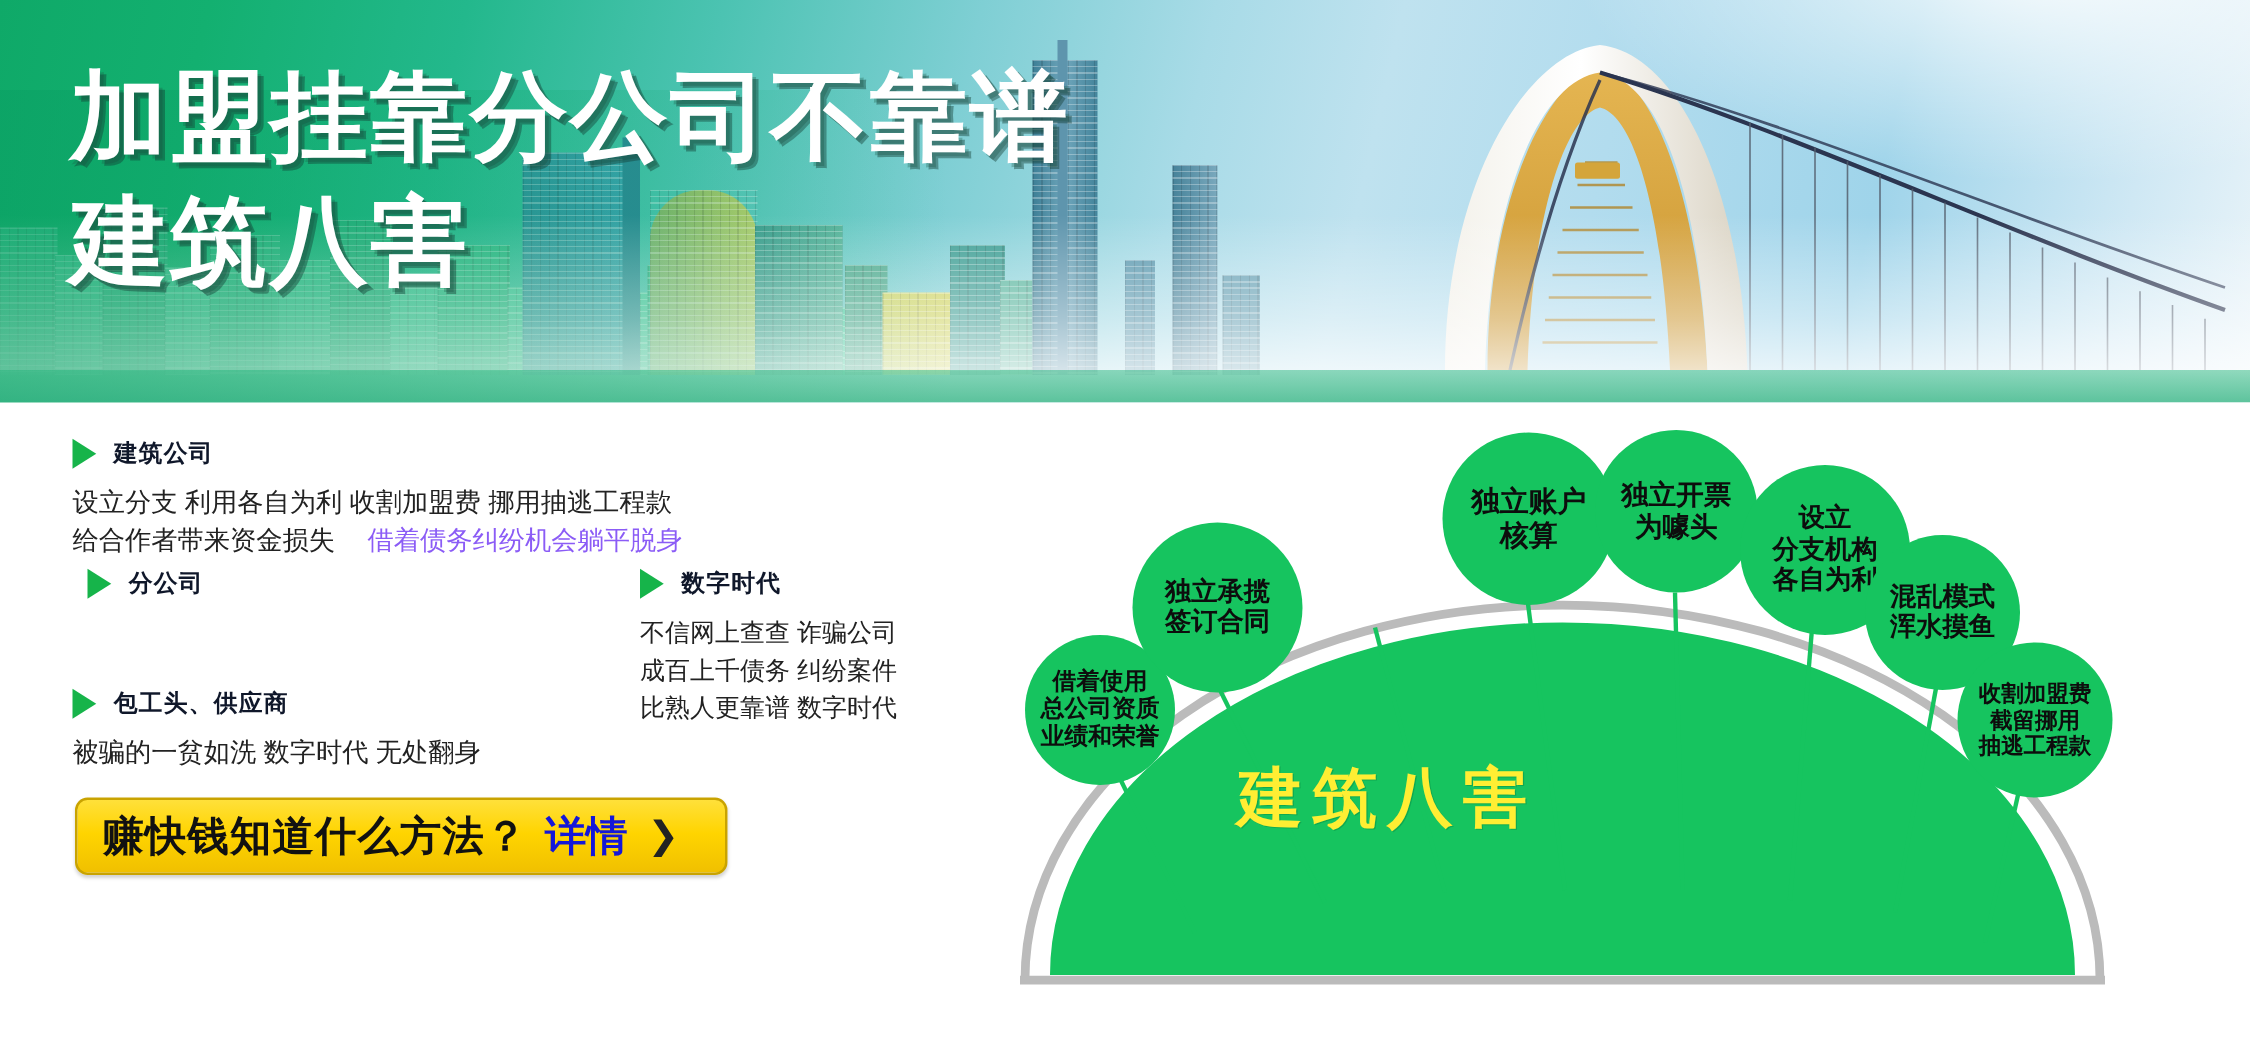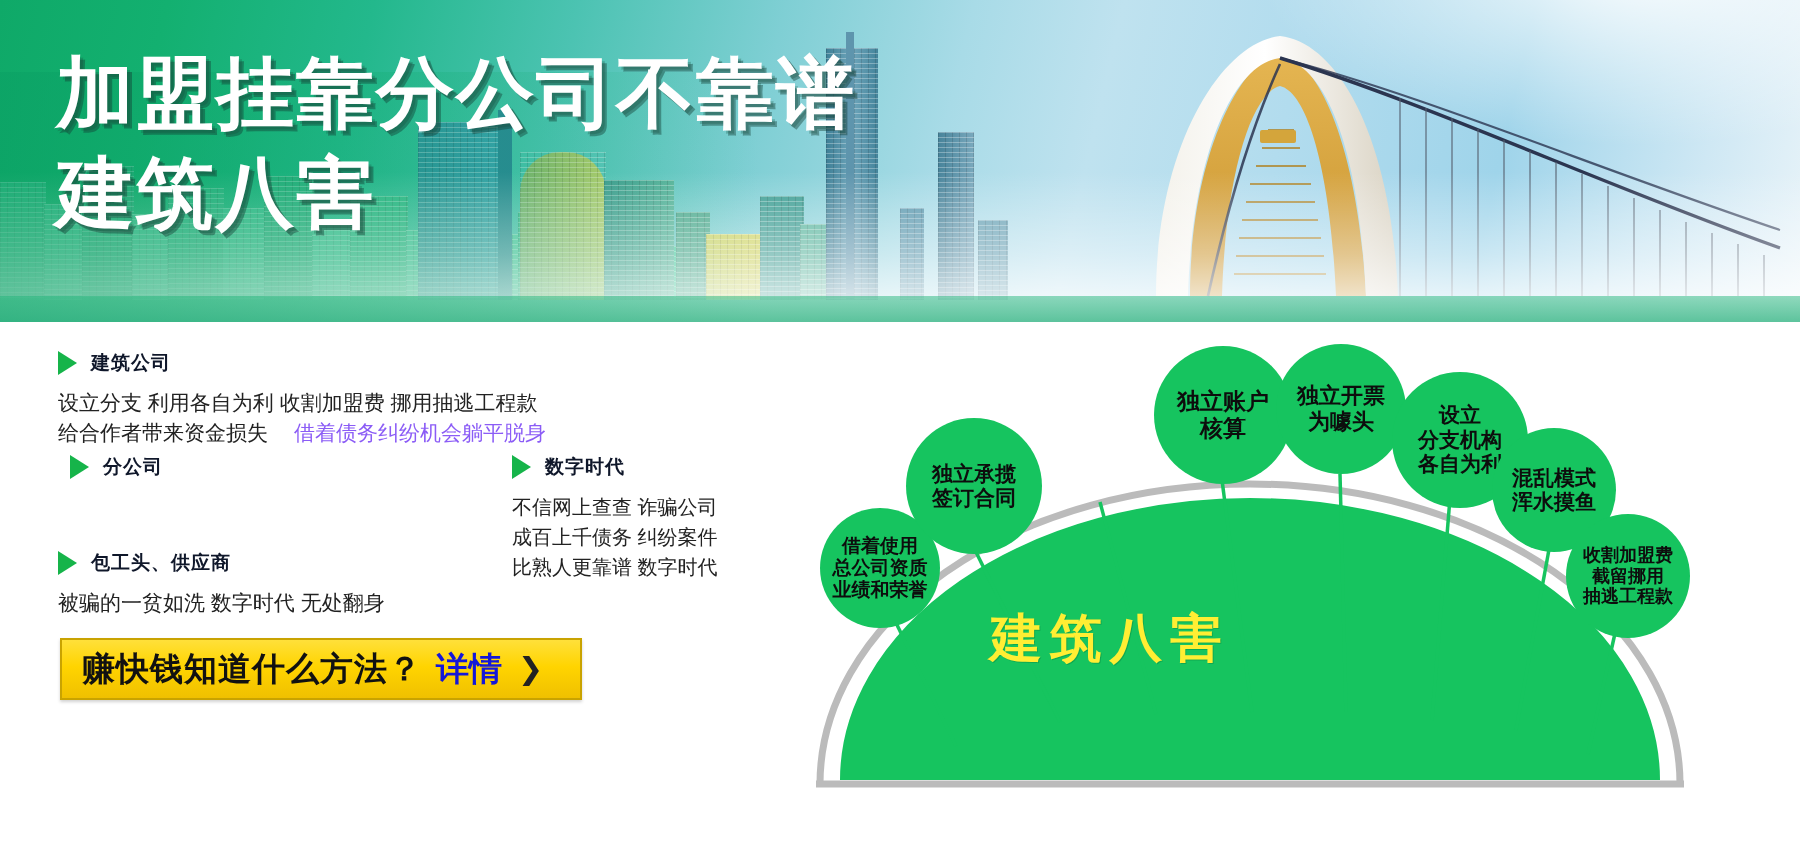--- a/index.html
+++ b/index.html
@@ -91,21 +91,21 @@
   #sec-construction { left:58px; top:28px; }
   #sec-branch       { left:46px; top:132px;margin-left:24px; }
   #sec-contractor   { left:58px; top:228px; }
   #sec-digital      { left:512px; top:132px; }
   #sec-digital .sec-body { font-size:20px; line-height:1.5; }
 
   
   .cta {
     position:absolute; left:60px; top:316px; width:522px; height:62px;
     background:linear-gradient(to bottom,#ffe03a 0%,#ffd400 46%,#f0c000 100%);
-    border:2px solid #c9a300; border-radius:0;
+    border:2px solid #c9a300; border-radius:10px;
     display:flex; align-items:center; padding:0 20px;
     box-shadow:0 2px 3px rgba(0,0,0,.18);
   }
   .cta-main { font-size:33px; font-weight:bold; color:#111; letter-spacing:1px; white-space:nowrap; }
   .cta-link { font-size:33px; font-weight:bold; color:#1417d8; margin-left:14px; white-space:nowrap; }
   .cta-chev { margin-left:16px; color:#222; font-size:30px; font-weight:bold; line-height:1; }
 
   
   .diagram { position:absolute; left:760px; top:322px; width:1040px; height:522px; }
   .diagram svg { position:absolute; left:0; top:0; }

